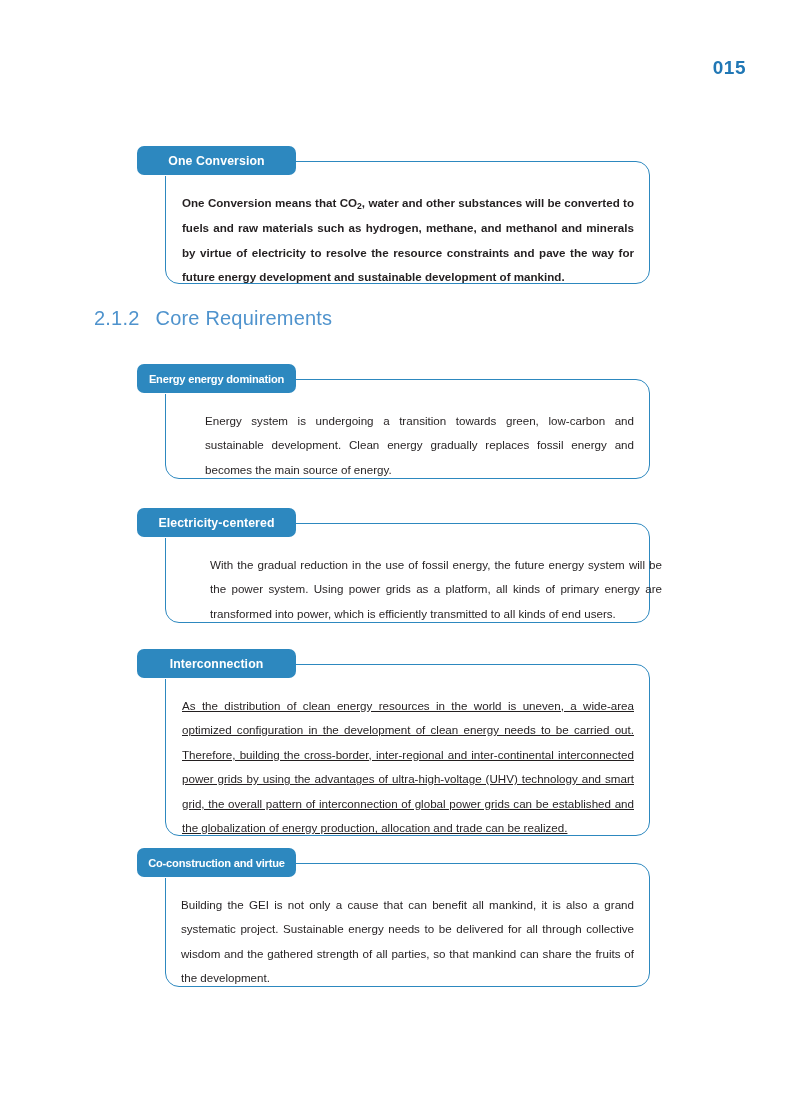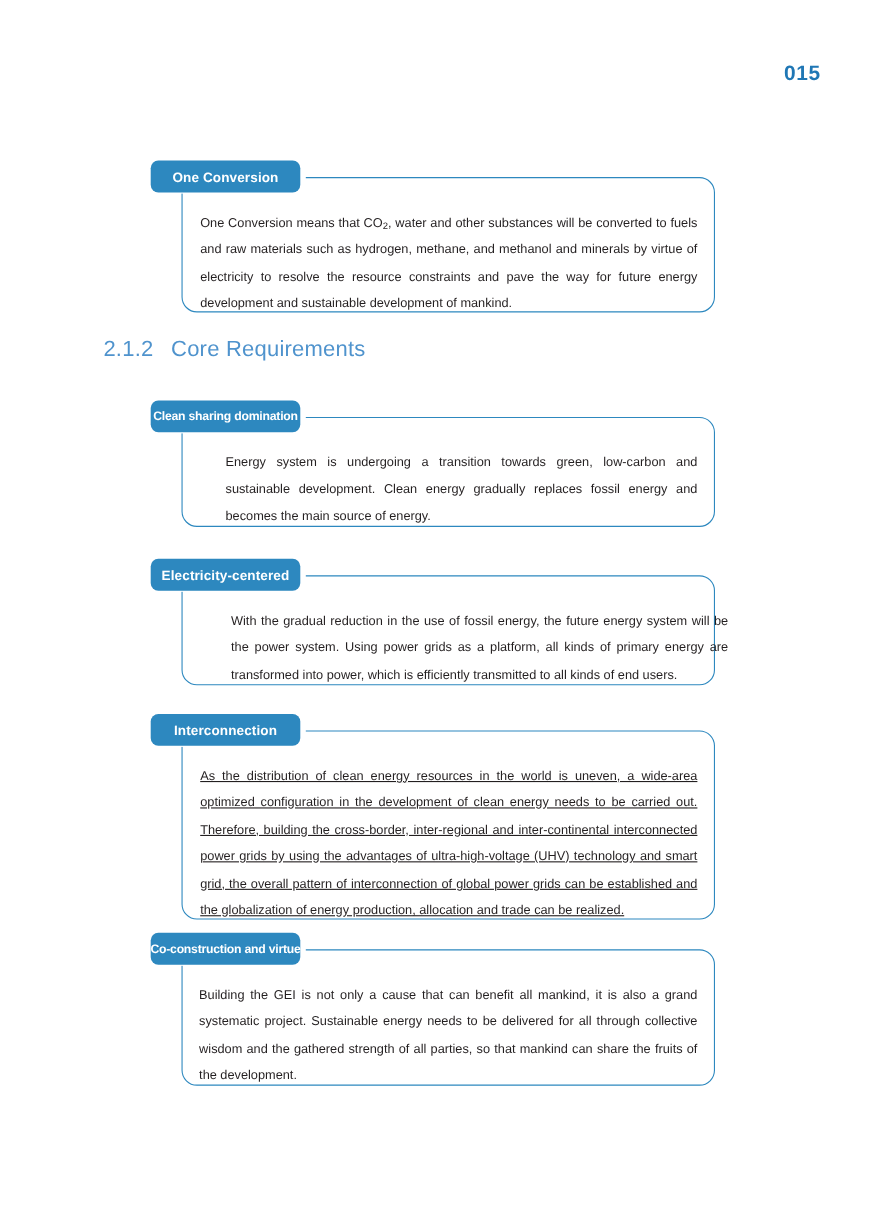--- a/index.html
+++ b/index.html
@@ -51,21 +51,21 @@
   .callout {
     position: absolute;
     left: 137px;
   }
 
   
   .callout-tab {
     position: absolute;
     left: 0;
     top: 0;
-    width: 136px;
+    width: 159px;
     height: 29px;
     box-sizing: border-box;
     background: #2d88bf;
     border-radius: 7px;
     color: #ffffff;
     font-weight: bold;
     font-size: 12.3px;
     letter-spacing: 0.1px;
     display: flex;
     align-items: center;
@@ -132,33 +132,33 @@
 <body>
 
 <div class="page">
 
   <div class="page-number">015</div>
 
   <div class="callout" style="top:146px;">
     <div class="callout-box" style="width:485px;height:123px;"></div>
     <div class="tab-mask"></div>
     <div class="callout-tab">One Conversion</div>
-    <div class="callout-text" style="height:123px;">
+    <div class="callout-text" style="height:123px;font-weight:bold;">
       <p><span>One Conversion means that CO</span><sub>2</sub><span>, water and other substances will be converted to fuels and raw materials such as hydrogen, methane, and methanol and minerals by virtue of electricity to resolve the resource constraints and pave the way for future energy development and sustainable development of mankind.</span></p>
     </div>
   </div>
 
   <div class="section-heading">
     <span class="sh-num">2.1.2</span><span>Core Requirements</span>
   </div>
 
   <div class="callout" style="top:364px;">
     <div class="callout-box" style="width:485px;height:100px;"></div>
     <div class="tab-mask"></div>
-    <div class="callout-tab tighter">Clean sharing domination</div>
+    <div class="callout-tab tighter">Energy energy domination</div>
     <div class="callout-text" style="height:100px;padding-left:40px;">
       <p>Energy system is undergoing a transition towards green, low-carbon and sustainable development. Clean energy gradually replaces fossil energy and becomes the main source of energy.</p>
     </div>
   </div>
 
   <div class="callout" style="top:508px;">
     <div class="callout-box" style="width:485px;height:100px;"></div>
     <div class="tab-mask"></div>
     <div class="callout-tab">Electricity-centered</div>
     <div class="callout-text" style="height:100px;margin-left:28px;">

